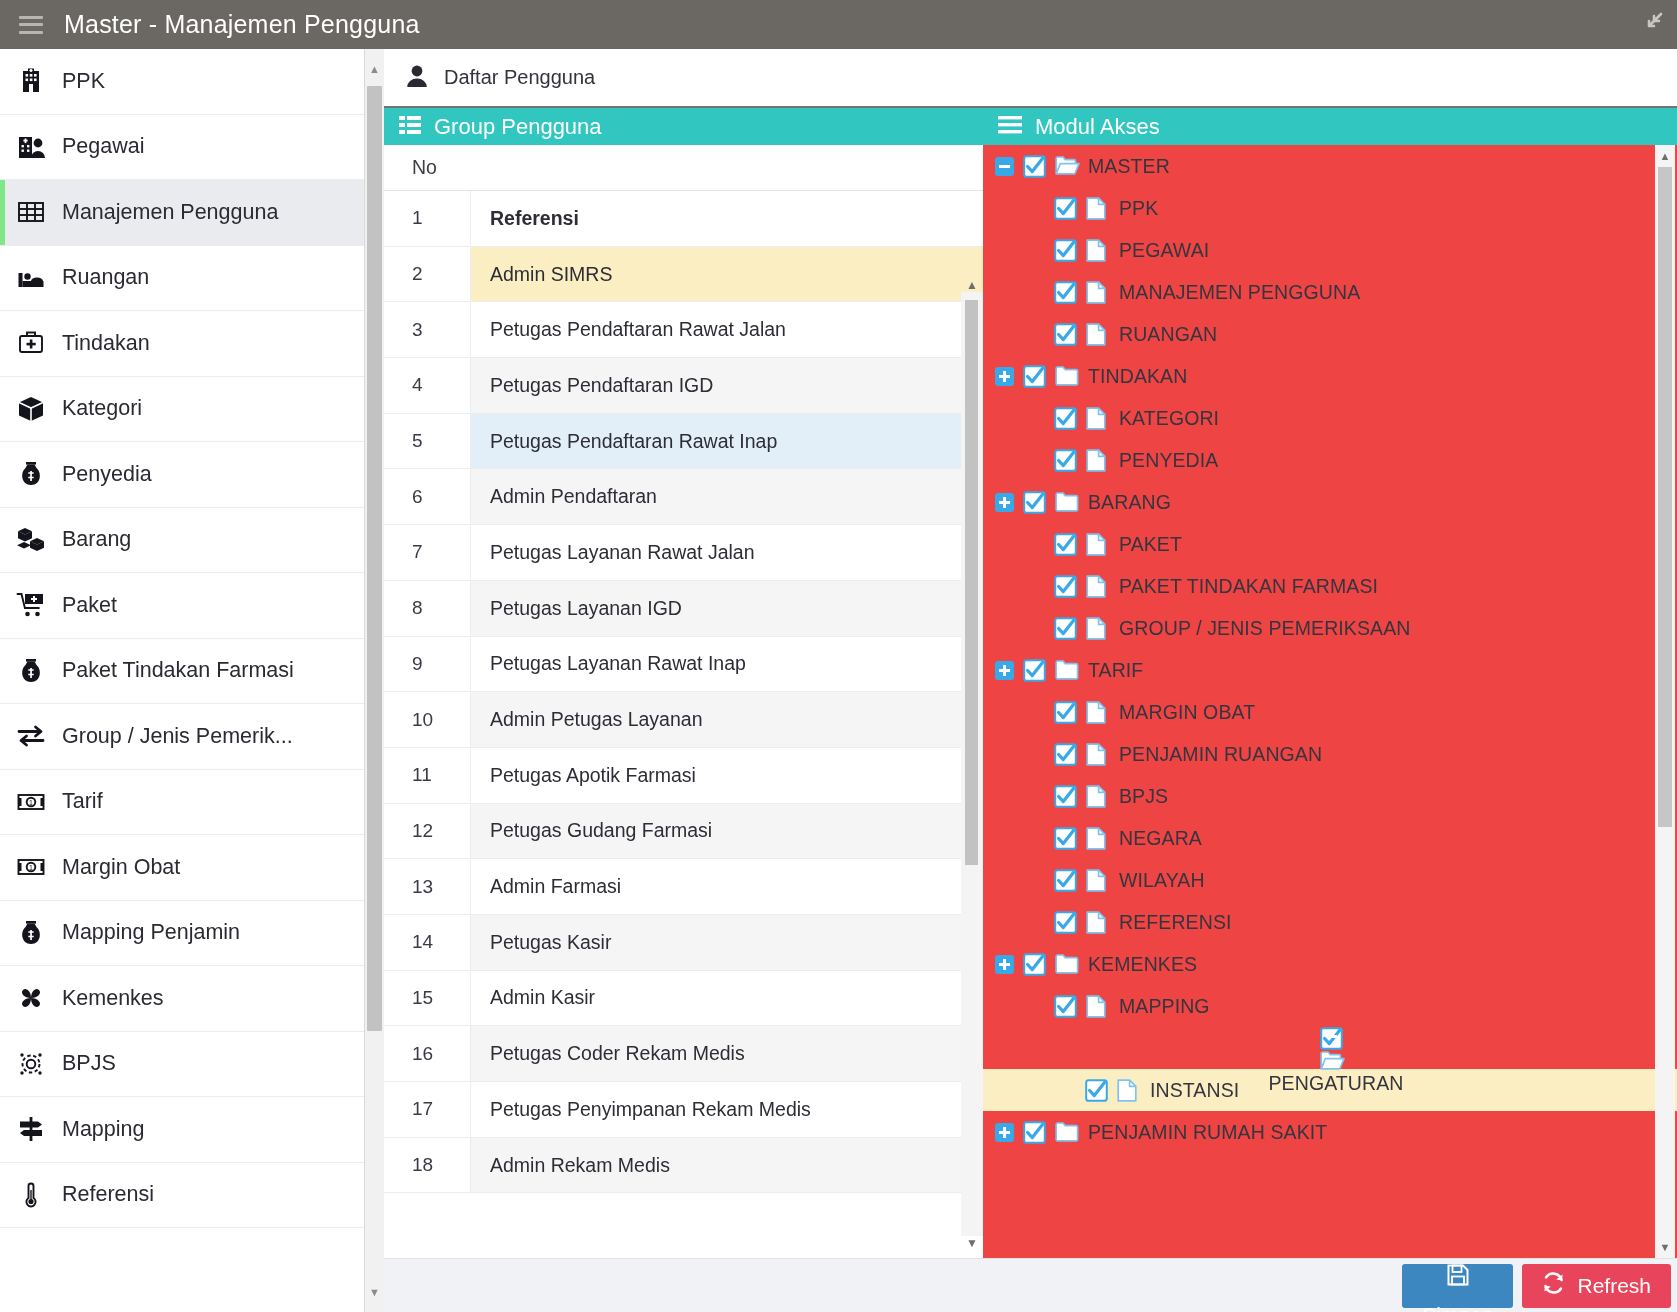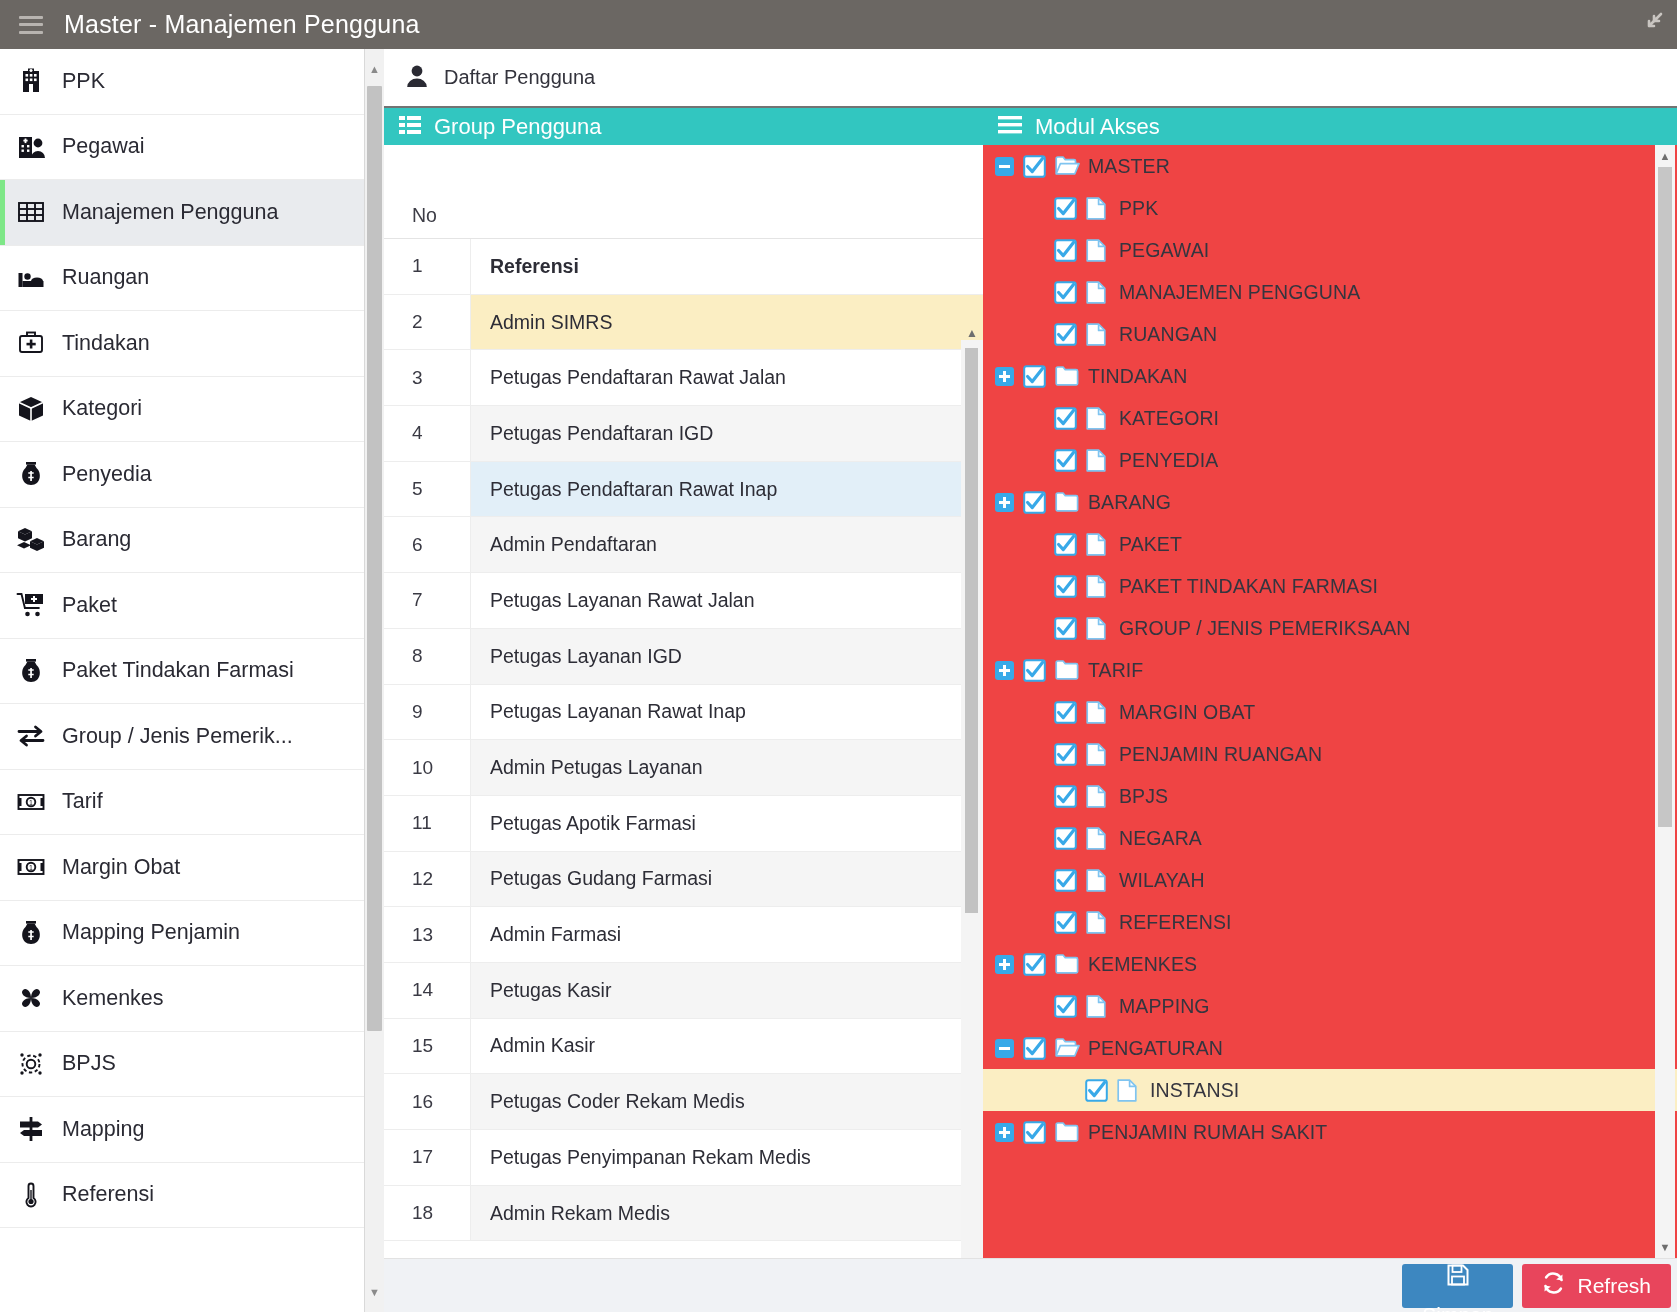--- a/index.html
+++ b/index.html
@@ -90,21 +90,21 @@
   .panel-right { width: 694px; position: relative; }
 
   .panel-head {
     height: 37px; background: #32c6c0; display: flex; align-items: center;
     padding-left: 15px; gap: 13px; color: #fff;
   }
   .panel-head .ptxt { font-size: 22px; font-weight: 400; }
   .panel-head.right { background: #32c6c0; padding-left: 9px; }
 
   
-  .tbl-wrap { position: relative; height: 1113px; overflow: hidden; margin-top: 48px; }
+  .tbl-wrap { position: relative; height: 1113px; overflow: hidden; }
   .thead {
     display: flex; height: 46px; align-items: center;
     border-bottom: 1px solid #e4e4e4; background: #fff;
   }
   .th-no { width: 86px; padding-left: 28px; font-size: 19.5px; color: #3d3d46; }
   .th-nm { flex: 1; padding-left: 19px; font-size: 19.5px; color: #3d3d46;
            border-left: 1px solid #ececec; height: 100%; display: flex; align-items: center; }
   .trow {
     display: flex; height: 55.7px; align-items: center;
     border-bottom: 1px solid #ededed; cursor: pointer;
@@ -814,21 +814,21 @@
               <span class="cb"><svg width="23" height="23" viewBox="0 0 23 23">
   <rect x="1.2" y="1.2" width="20.6" height="20.6" rx="2.4" fill="#fff" stroke="#38a9e8" stroke-width="2"></rect>
   <path d="M4.6 11.5 L9.3 16.6 L19.5 3.4" fill="none" stroke="#38a9e8" stroke-width="3.2" stroke-linecap="round" stroke-linejoin="round"></path>
                 </svg></span>
               <span class="ficon"><svg width="20" height="23" viewBox="0 0 20 23">
   <path d="M1.2 1.2 H12.6 L18.8 7.4 V21.8 H1.2 Z" fill="#fff" stroke="#7fc4f0" stroke-width="1.7" stroke-linejoin="round"></path>
   <path d="M12.6 1.2 V7.4 H18.8" fill="none" stroke="#7fc4f0" stroke-width="1.7" stroke-linejoin="round"></path>
                 </svg></span>
               <span class="tlbl">MAPPING</span>
             </div>
-            <div class="tnode" style="padding-left: 12px;">
+            <div class="tnode" style="padding-left: 12px; flex-direction: column;">
               <span class="toggle">
                 <i class="h"></i>
               </span>
               <span class="cb"><svg width="23" height="23" viewBox="0 0 23 23">
   <rect x="1.2" y="1.2" width="20.6" height="20.6" rx="2.4" fill="#fff" stroke="#38a9e8" stroke-width="2"></rect>
   <path d="M4.6 11.5 L9.3 16.6 L19.5 3.4" fill="none" stroke="#38a9e8" stroke-width="3.2" stroke-linecap="round" stroke-linejoin="round"></path>
                 </svg></span>
               <span class="ficon"><svg width="25" height="21" viewBox="0 0 25 21">
   <path d="M1.2 18.6 V3.6 a1.6 1.6 0 0 1 1.6 -1.6 H8 l2.2 2.6 H19 a1.5 1.5 0 0 1 1.5 1.5 V8" fill="#fff" stroke="#7fc4f0" stroke-width="1.7"></path>
   <path d="M1.2 18.8 L5.4 8.6 H24 L19.8 18.8 Z" fill="#fff" stroke="#7fc4f0" stroke-width="1.7" stroke-linejoin="round"></path>

